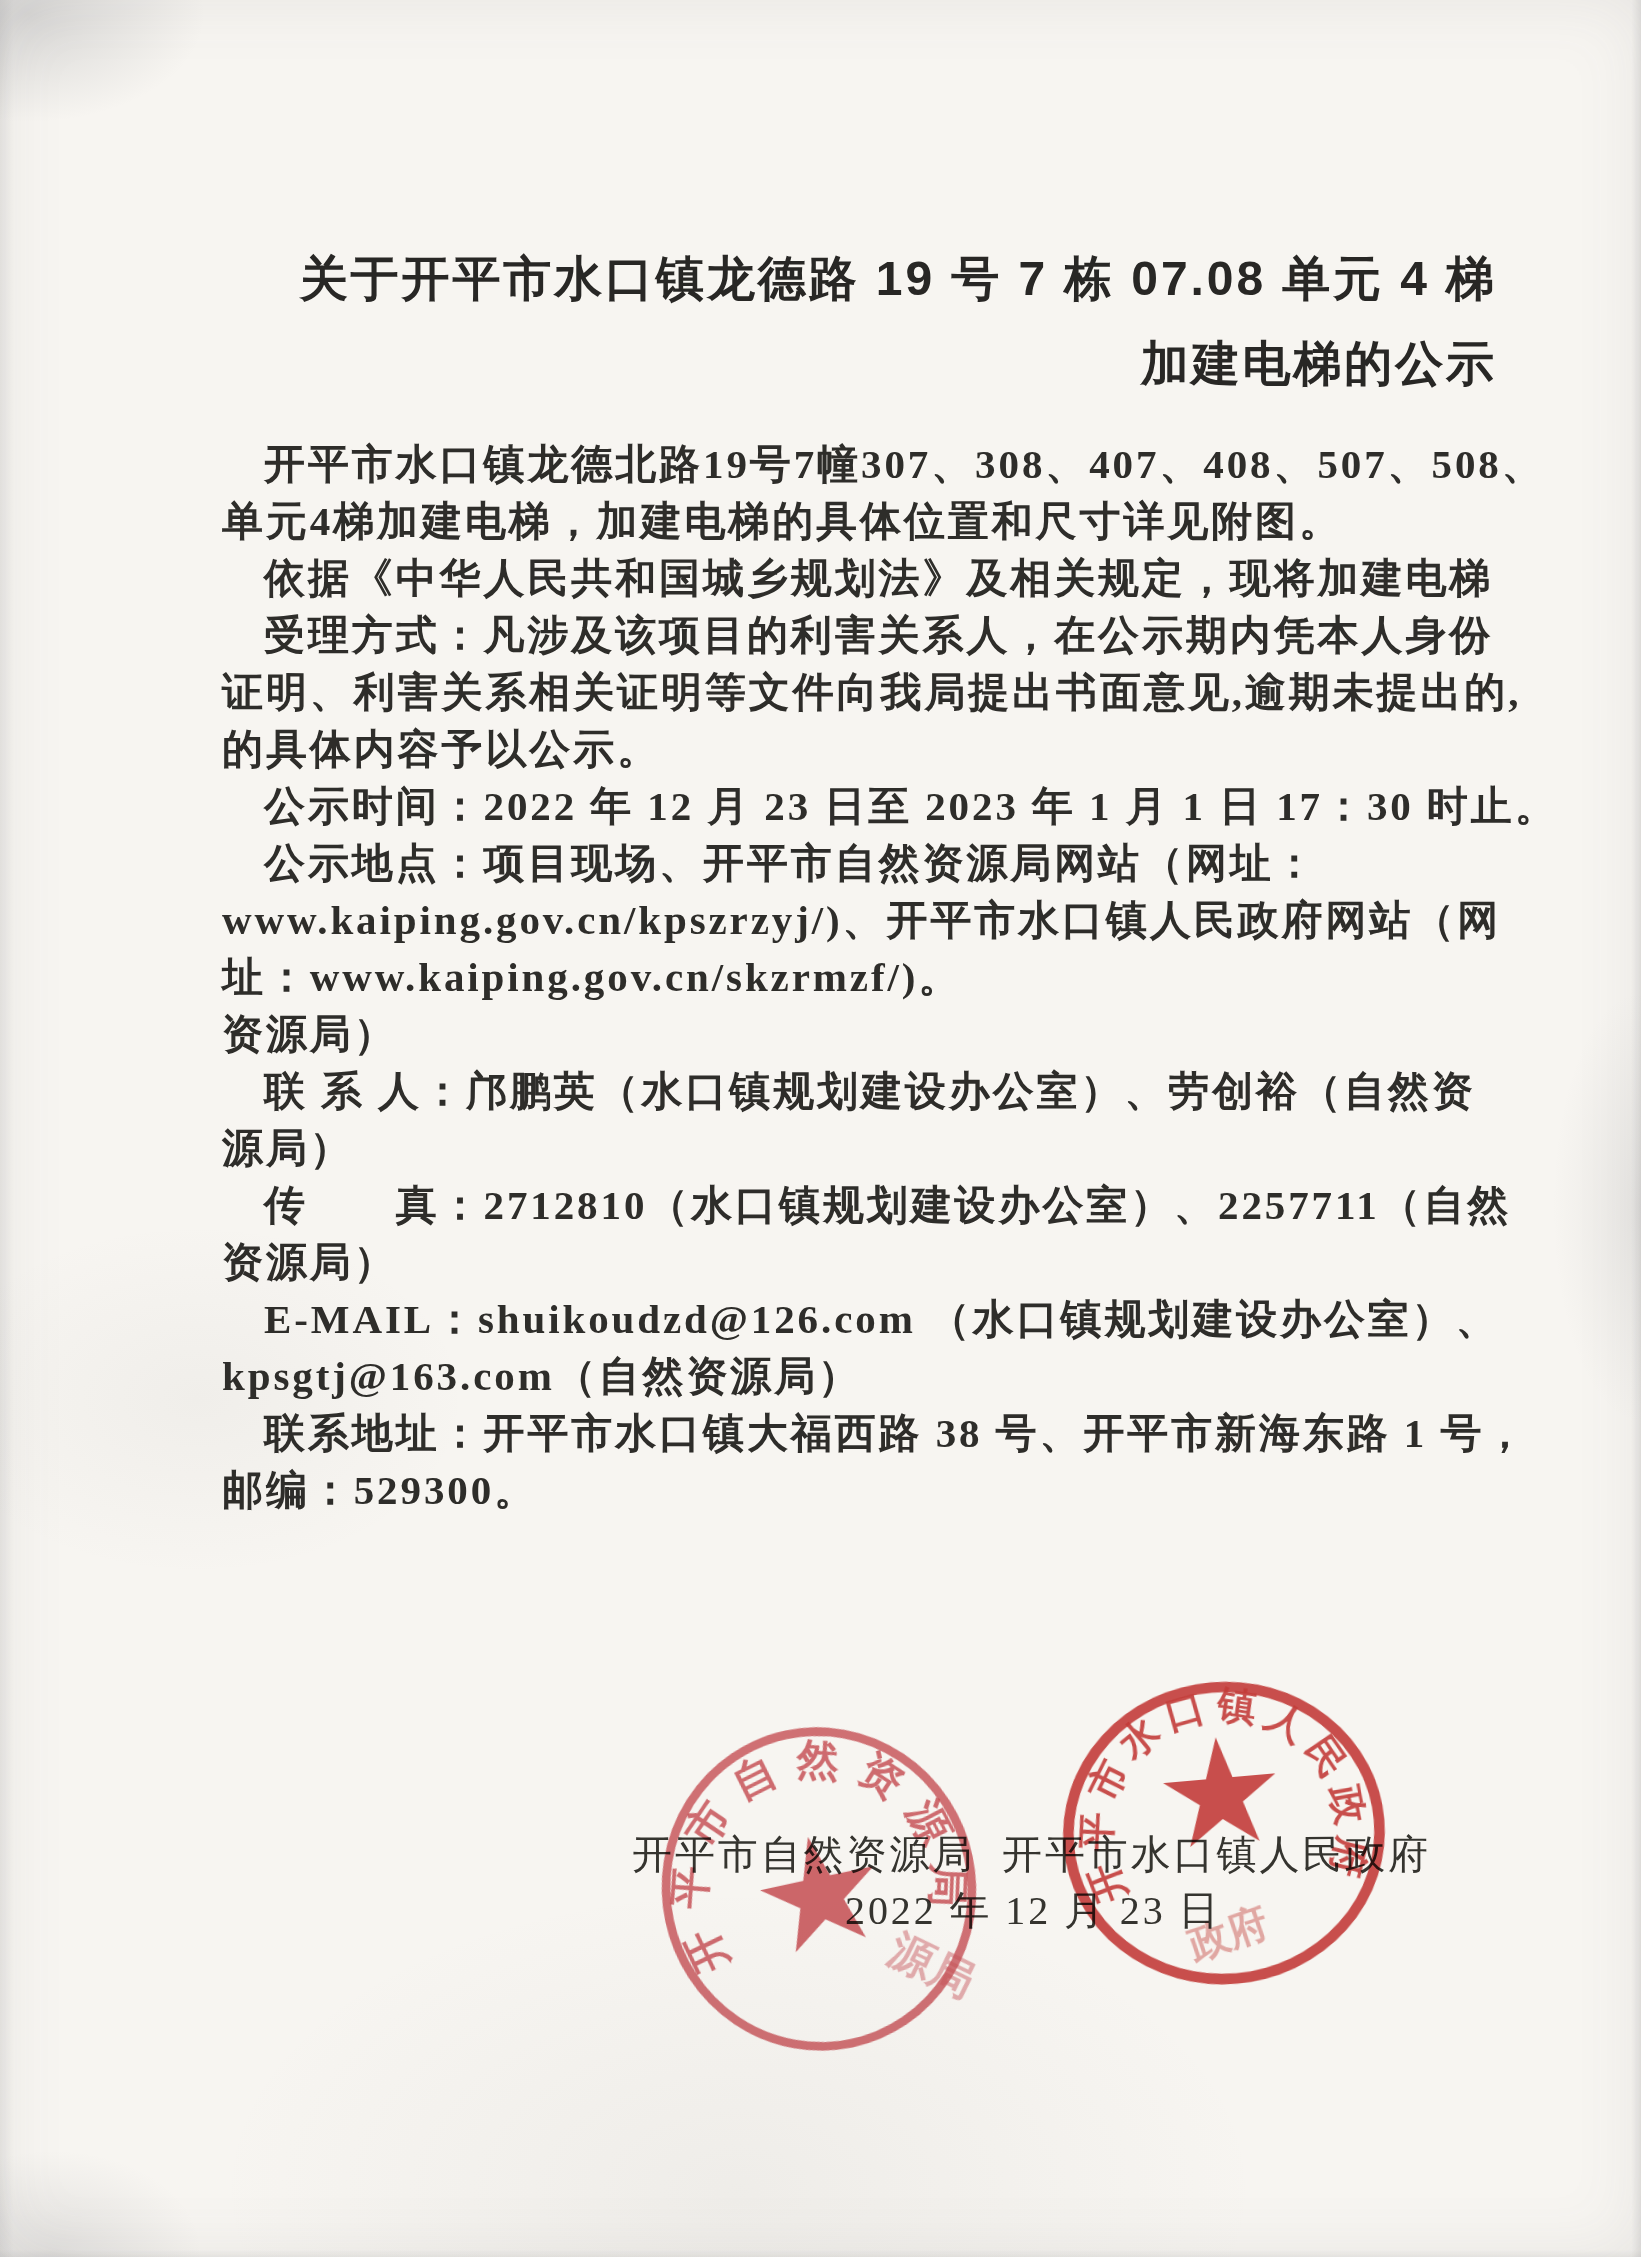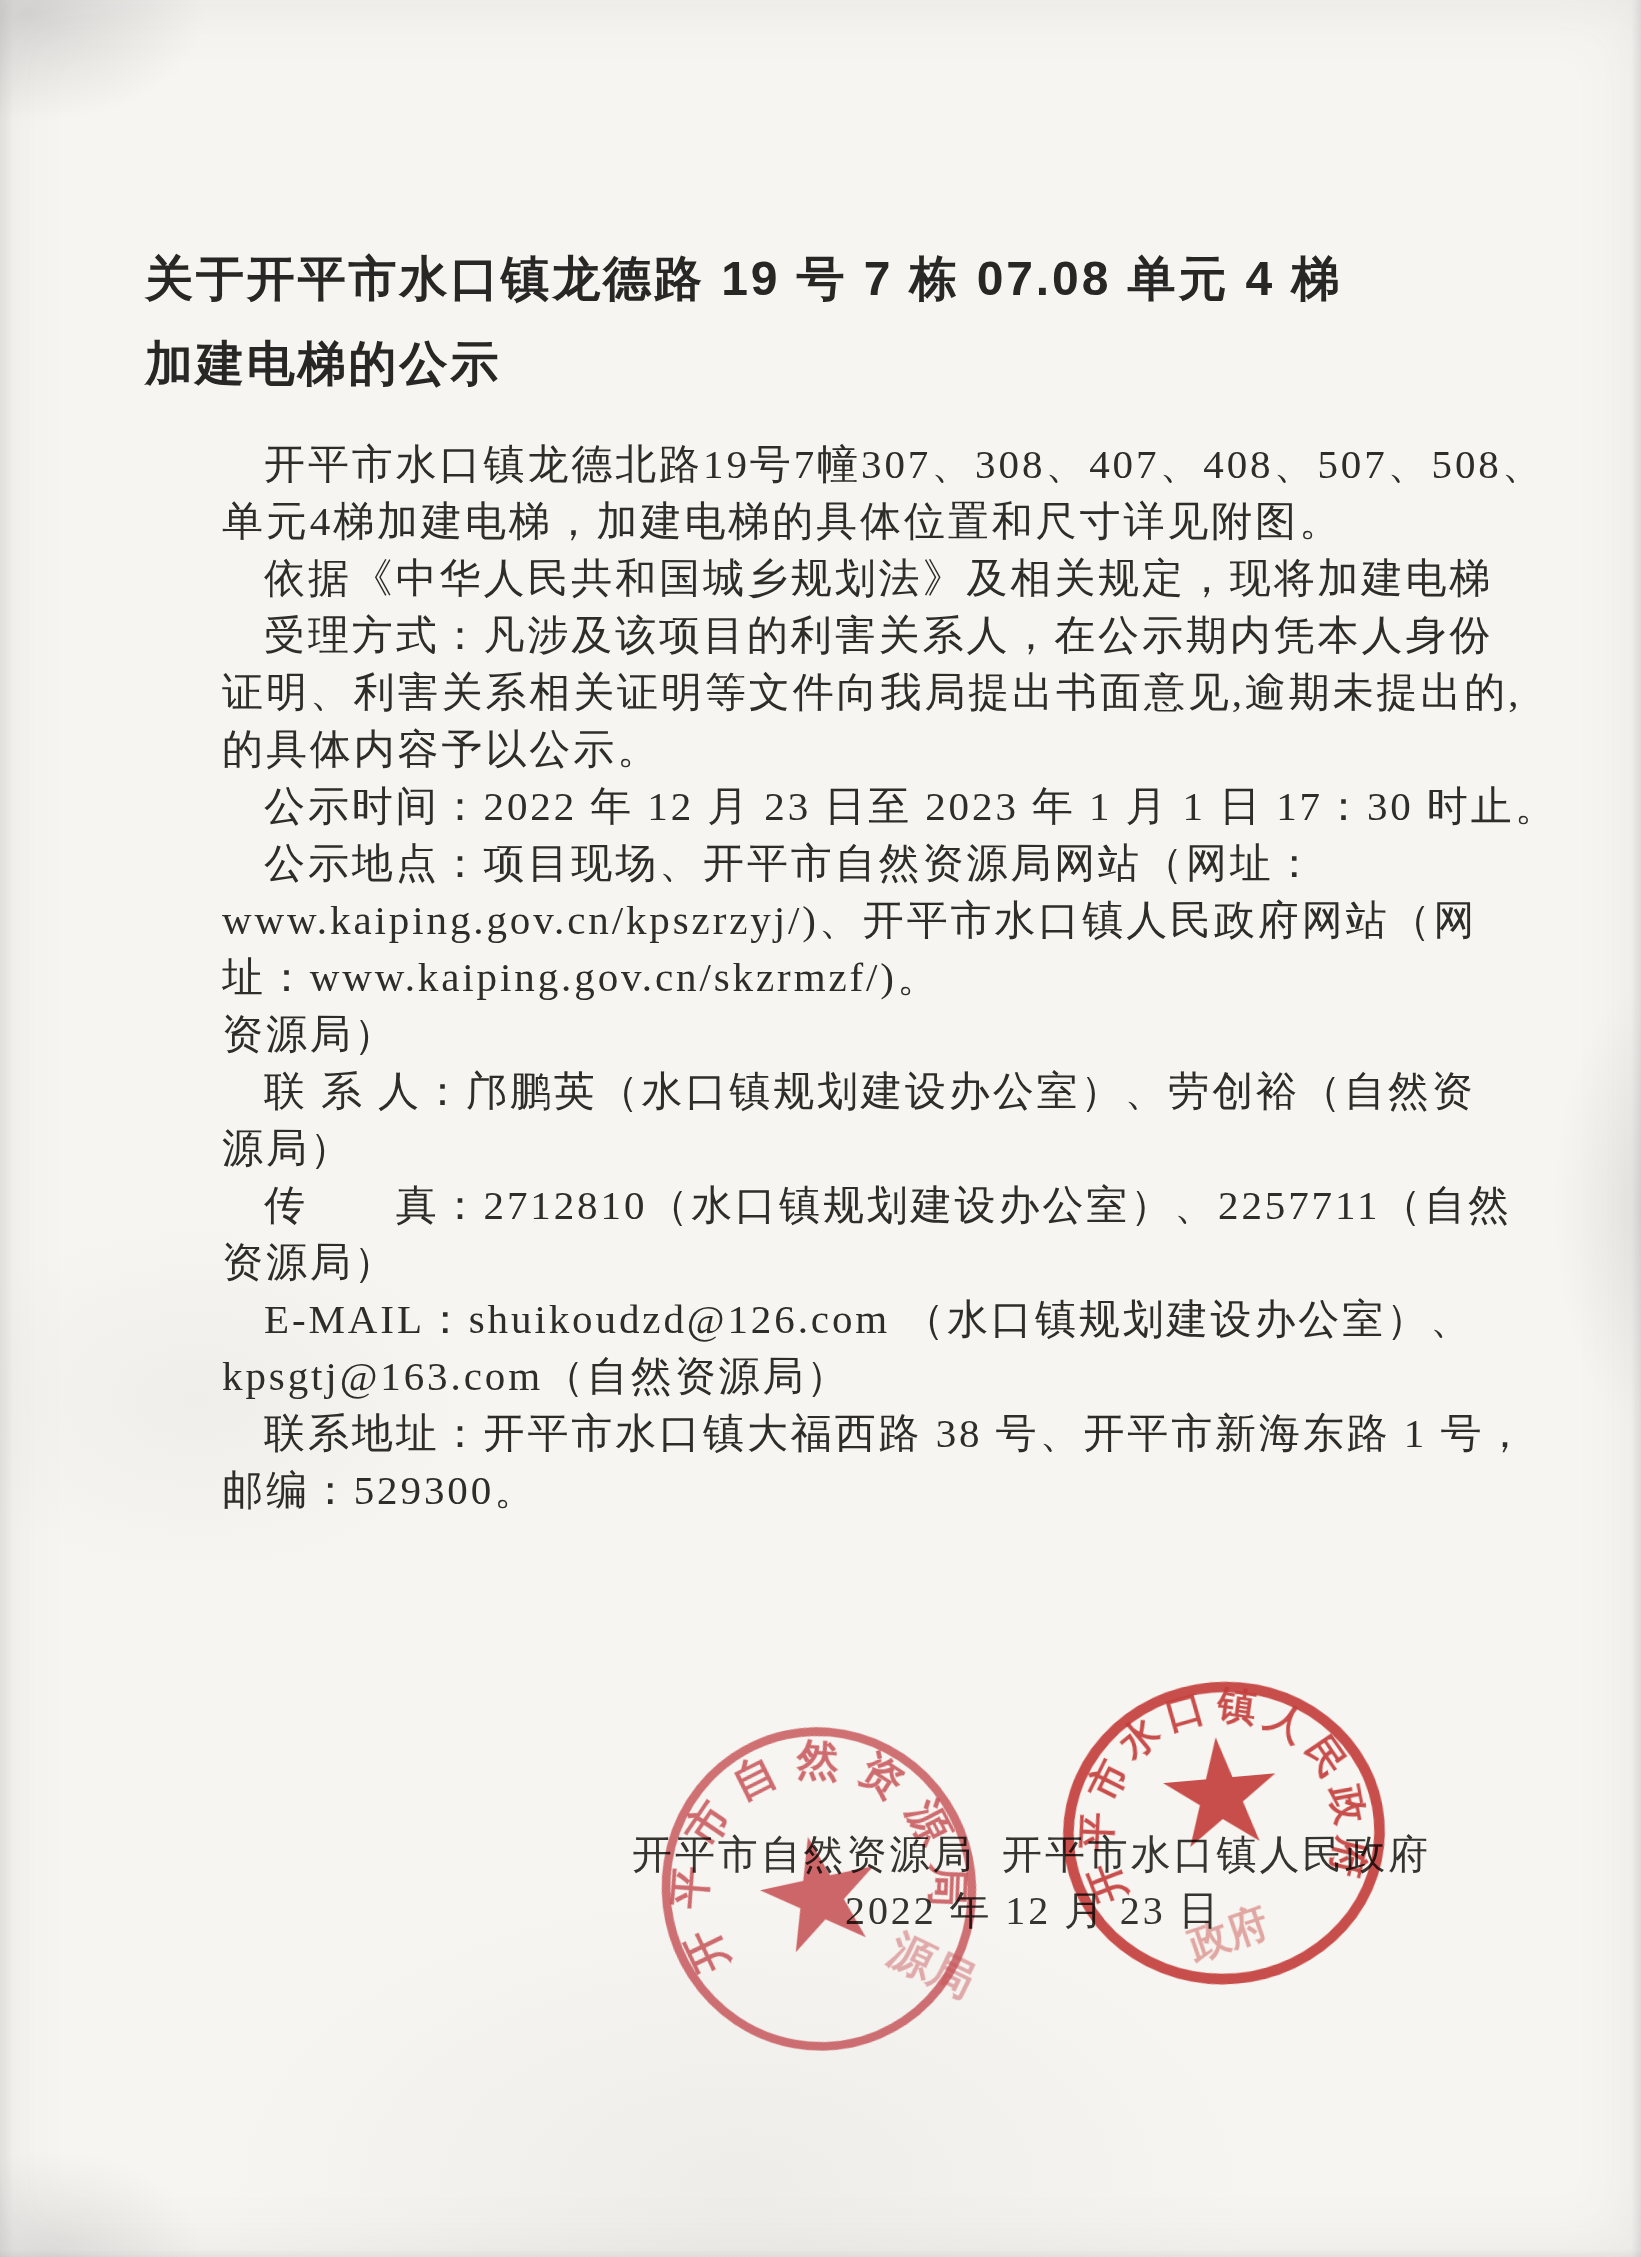--- a/index.html
+++ b/index.html
@@ -13,29 +13,29 @@
       radial-gradient(ellipse 869px 502px at 45% 97%, rgba(130,128,124,.07), rgba(130,128,124,0) 60%),
       radial-gradient(ellipse 386px 251px at 12% 62%, rgba(128,126,122,.06), rgba(128,126,122,0) 70%),
       linear-gradient(90deg, rgba(100,100,105,.10) 0, rgba(100,100,105,0) 13.5px),
       linear-gradient(270deg, rgba(100,100,105,.13) 0, rgba(100,100,105,0) 9.7px),
       linear-gradient(0deg, rgba(100,100,105,.08) 0, rgba(100,100,105,0) 7.7px);
     font-family:"Liberation Serif","DejaVu Serif",serif;
     color:#2b2a28;
     box-shadow:inset 0 0 68px rgba(90,90,95,.10);
   }
   .title{
-    position:absolute;top:236px;left:145px;width:1352px;text-align:left;
+    position:absolute;top:236px;left:145px;width:1352px;text-align:right;
     font-family:"Liberation Sans","DejaVu Sans",sans-serif;font-weight:700;
     font-size:48px;line-height:85px;letter-spacing:2.9px;color:#282725;
   }
   .body-text{
     position:absolute;top:436px;left:222px;width:1265px;
     font-size:41px;line-height:57px;letter-spacing:2.9px;color:#2e2d2a;
   }
-  .line{white-space:nowrap;}
+  .line{white-space:nowrap;font-weight:bold;}
   .line.ind{padding-left:42px;}
   .sig{
     position:absolute;font-size:40px;letter-spacing:2.9px;color:#35342f;white-space:nowrap;
     font-family:"Liberation Serif","DejaVu Serif",serif;
   }
   #sig-left{left:632px;top:1827px;}
   #sig-right{left:1002px;top:1827px;}
   #sig-date{left:845px;top:1883px;}
   .seal{position:absolute;mix-blend-mode:multiply;opacity:.93;filter:blur(0.4px);}
   #seal-left{left:645px;top:1715px;transform:rotate(-12deg);}

